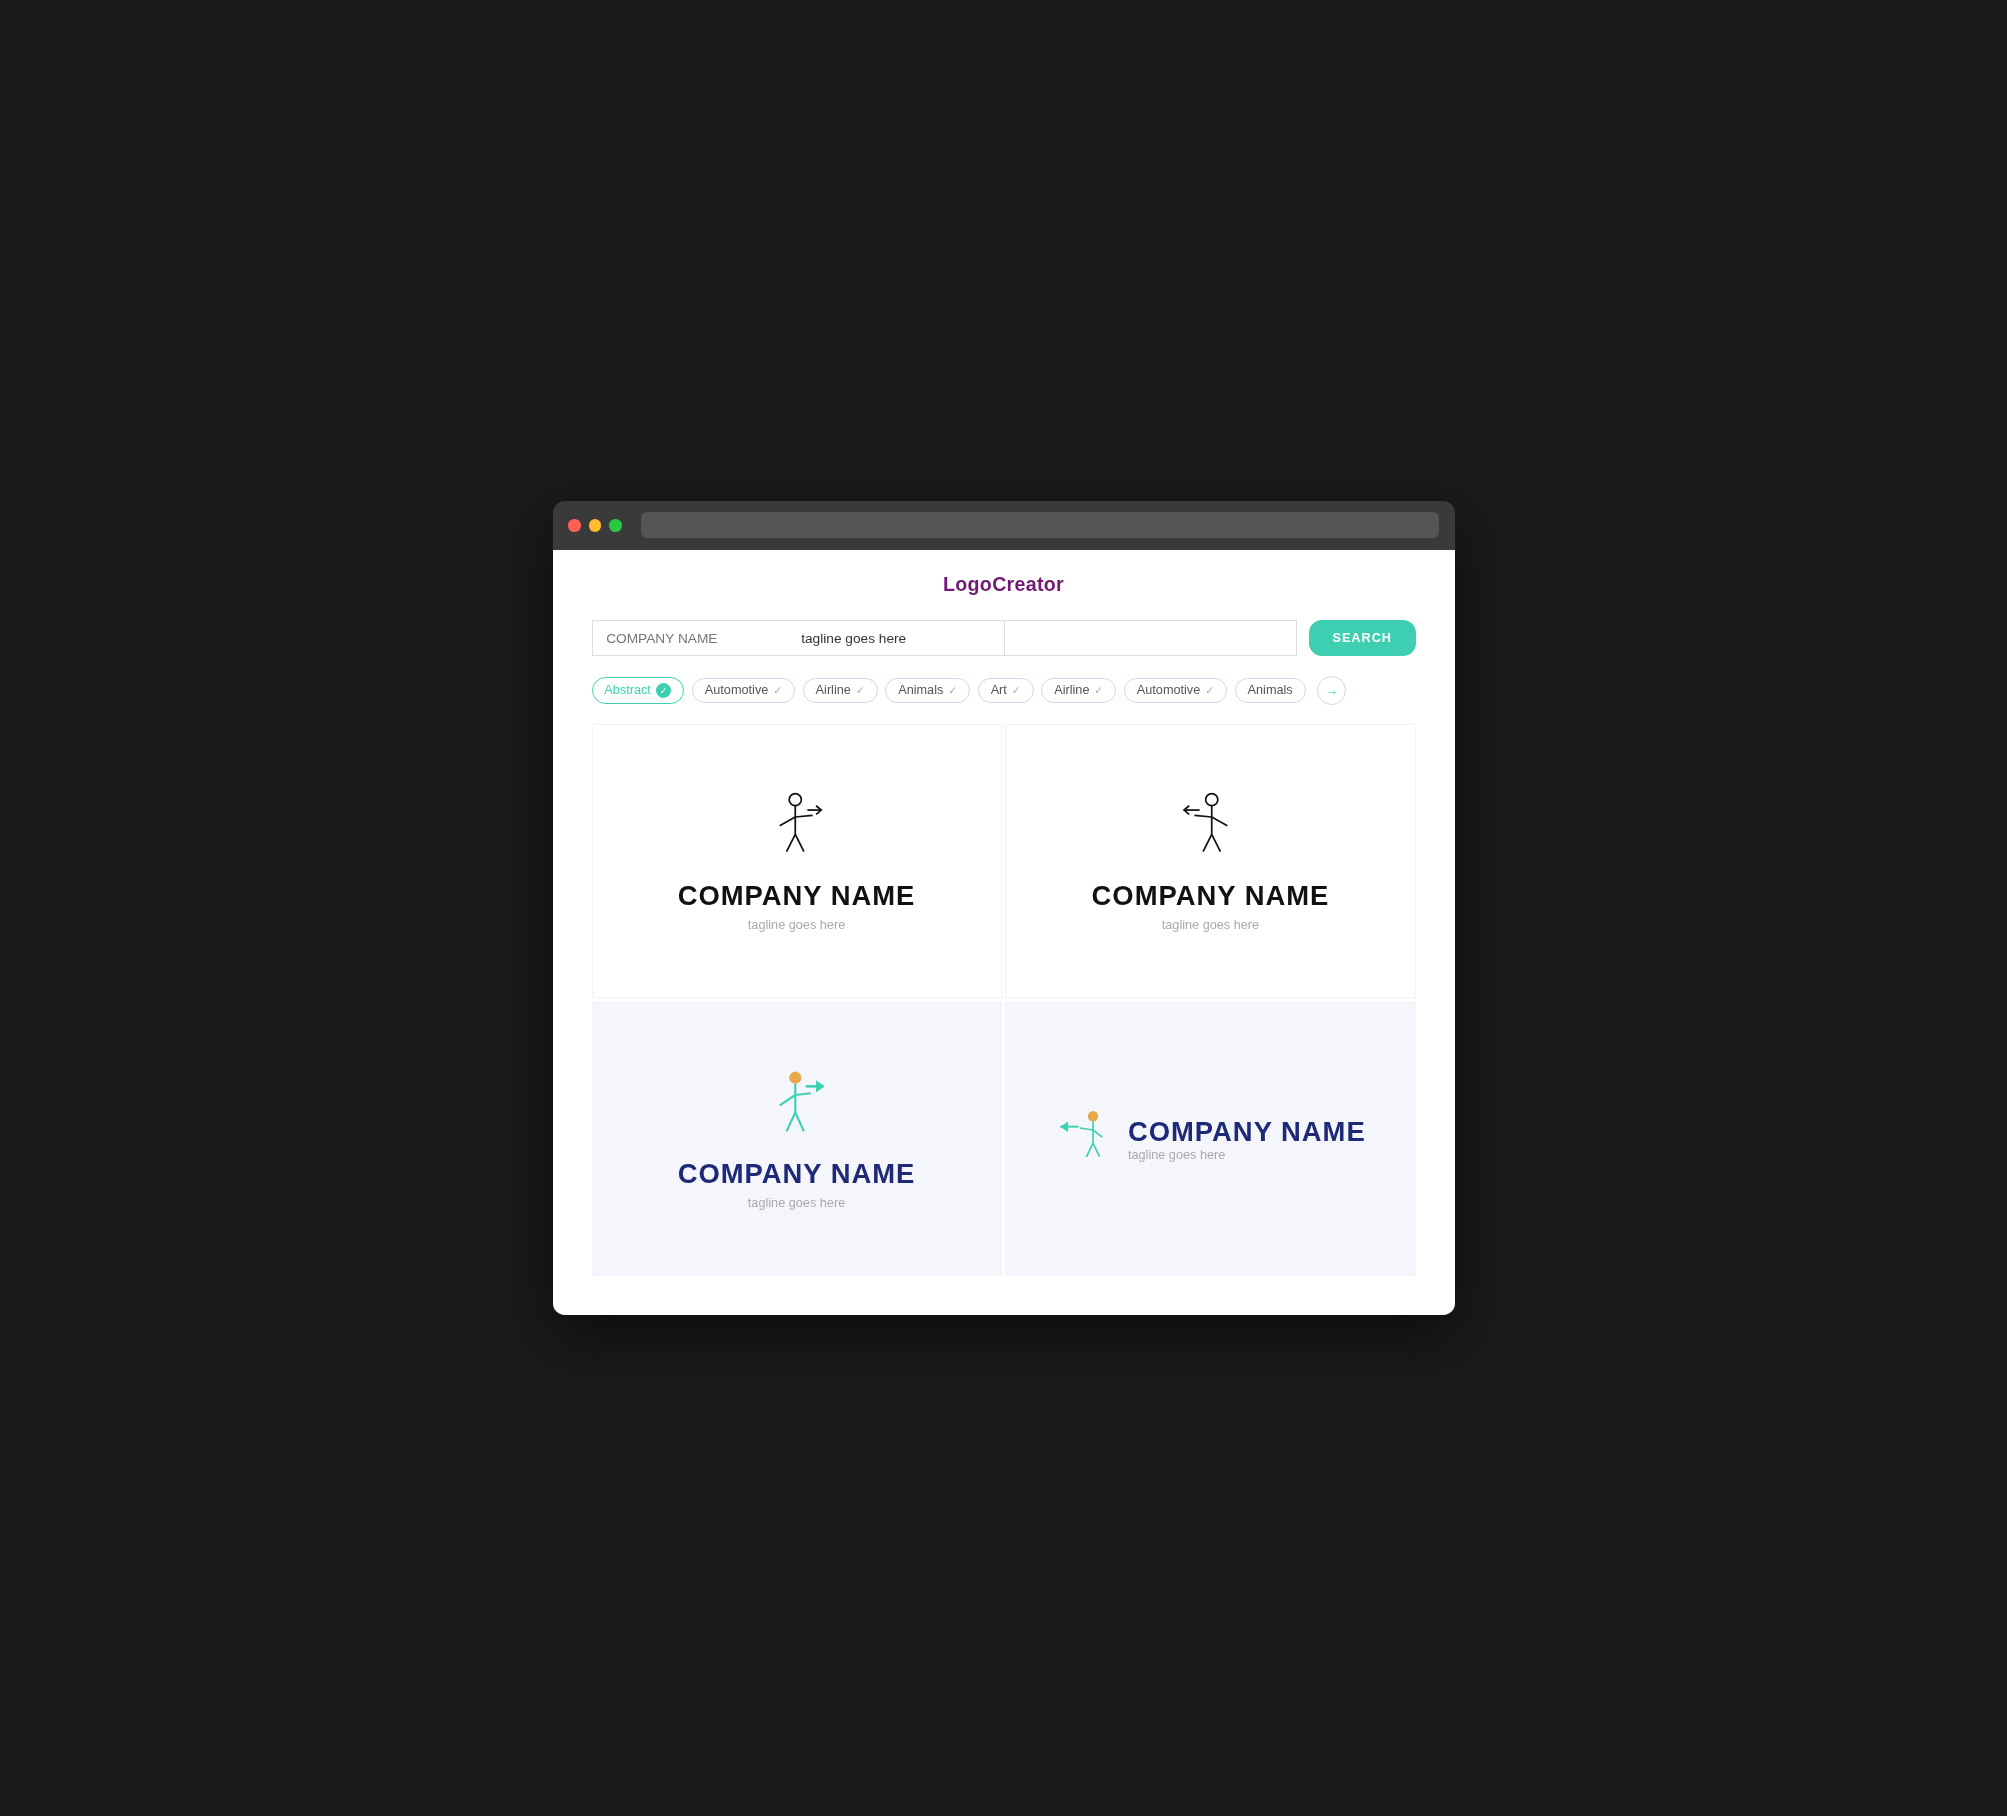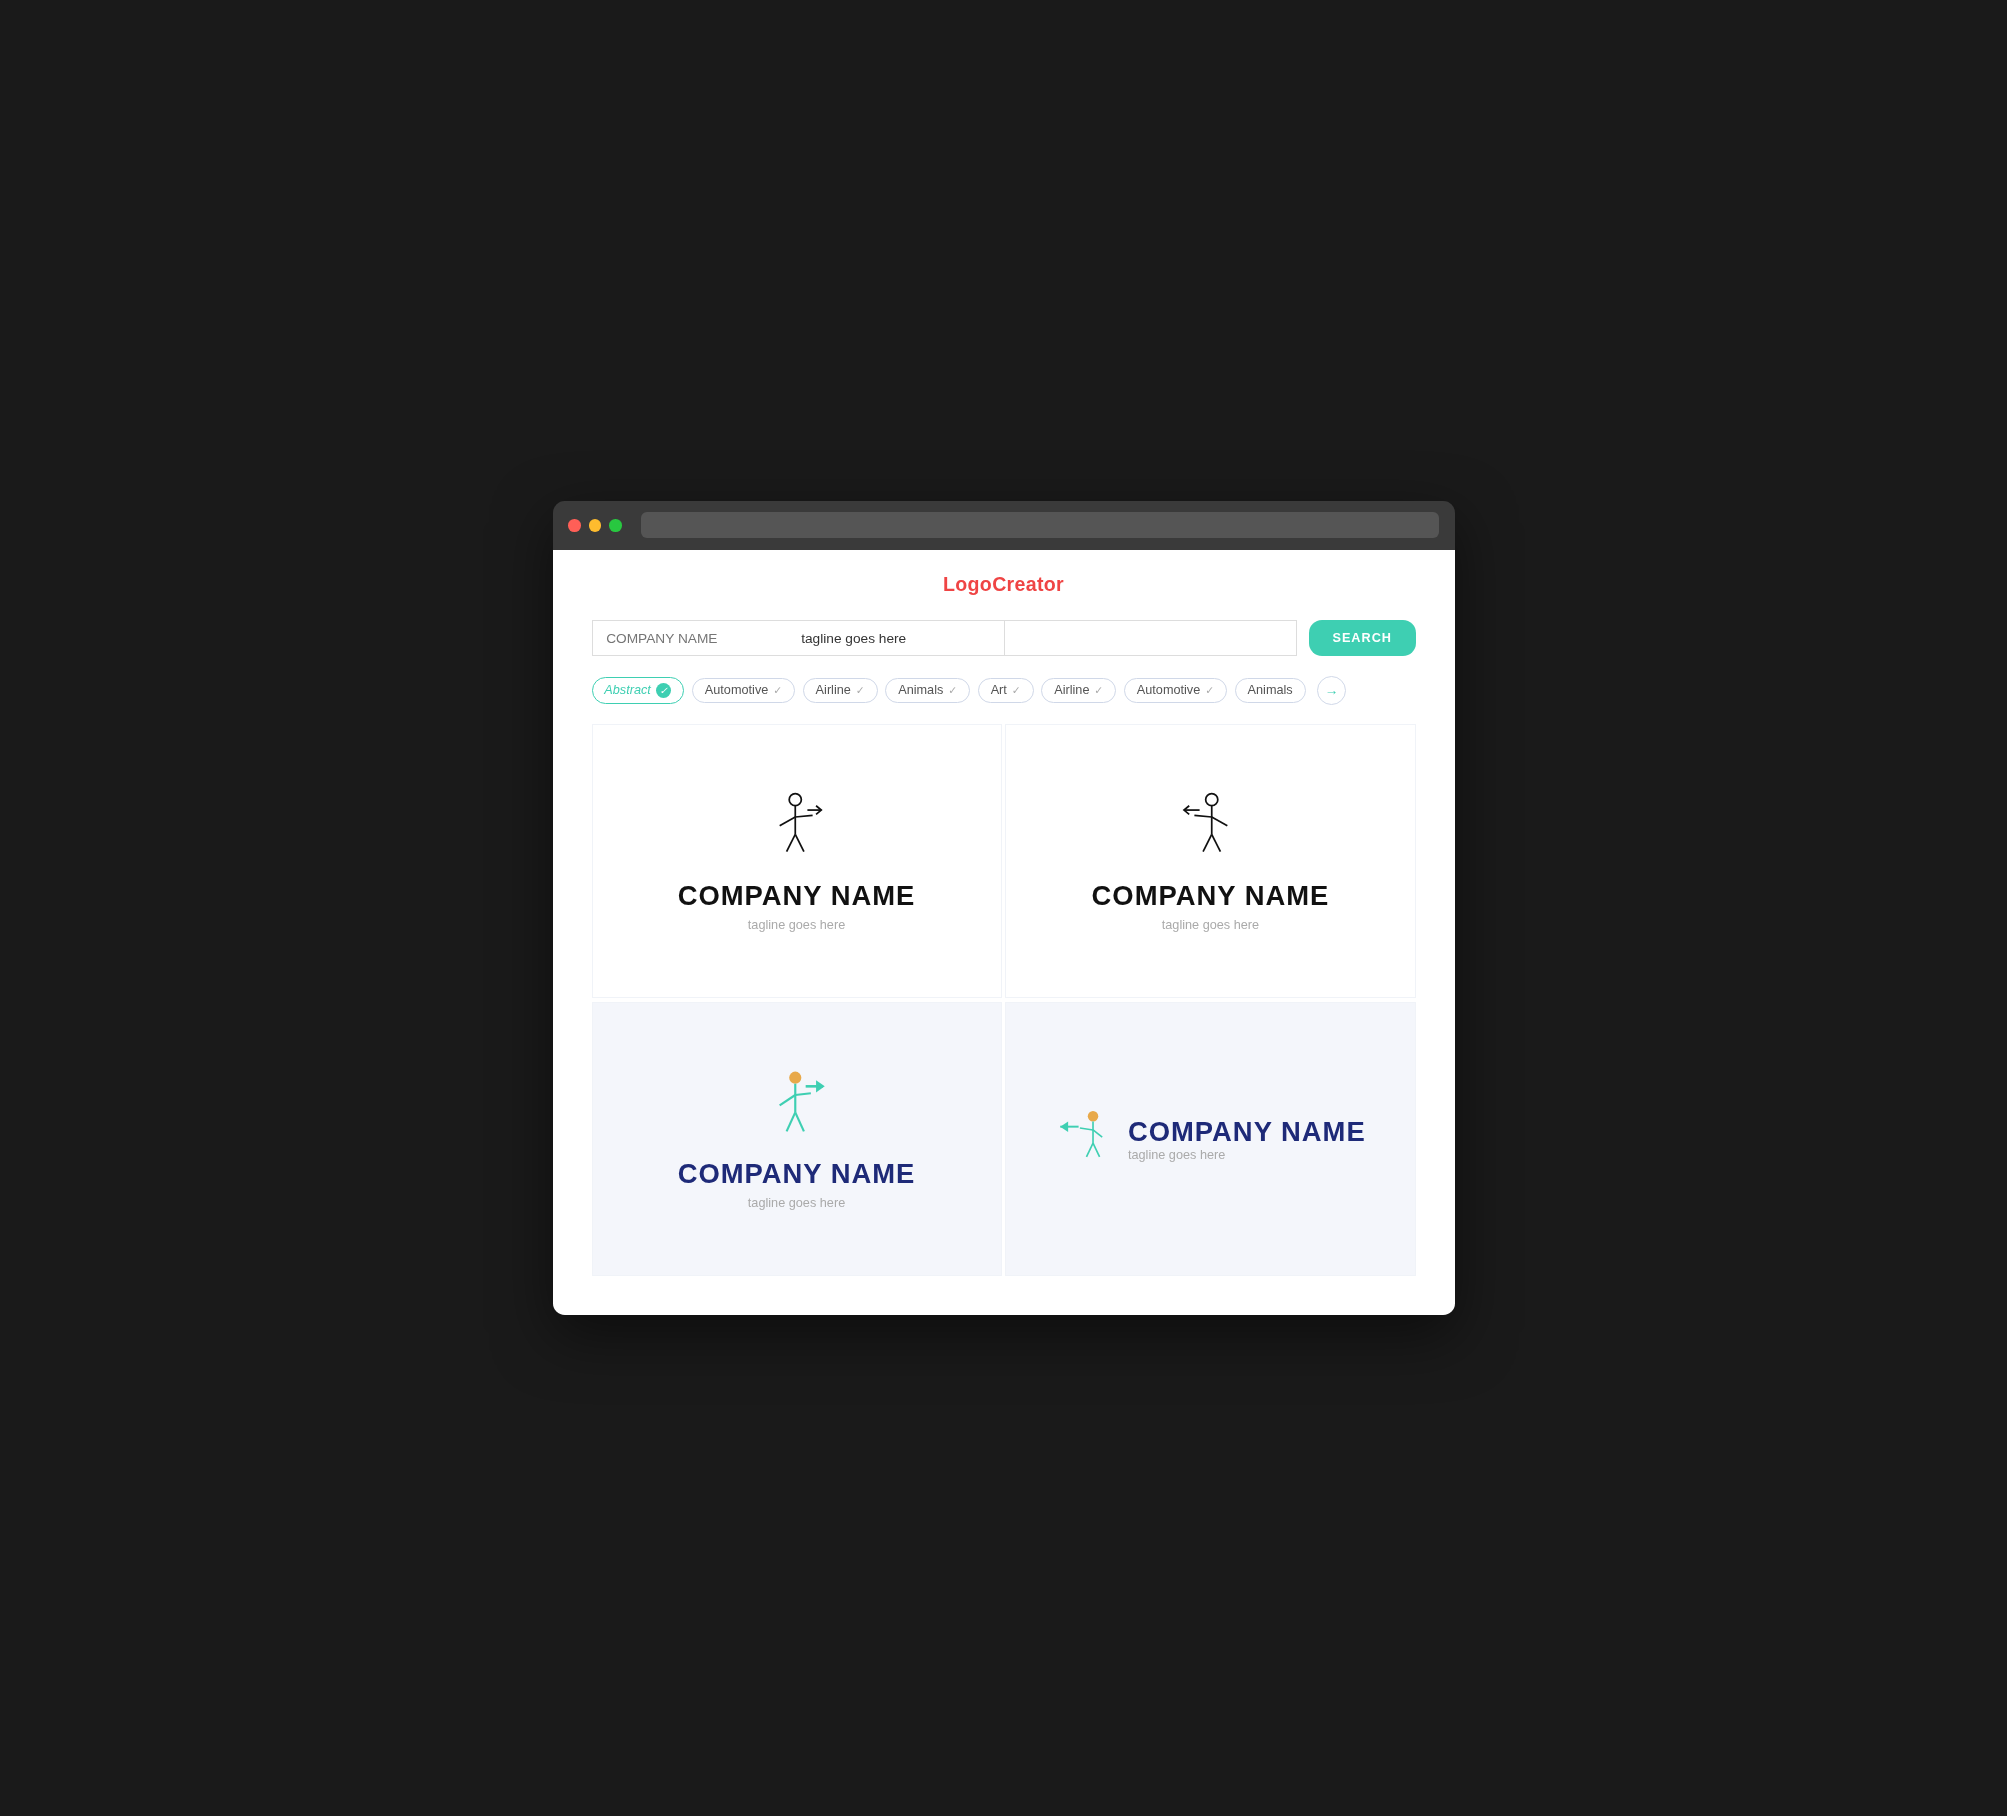--- a/index.html
+++ b/index.html
@@ -47,21 +47,21 @@
 
     .browser-content {
       background: #fff;
       padding: 23.5px 39px 39px;
     }
 
     .app-title {
       text-align: center;
       font-size: 19.6px;
       font-weight: 700;
-      color: #ef4444;
+      color: #701a75;
       margin-bottom: 23.5px;
       letter-spacing: 0.3px;
     }
 
     .search-bar {
       display: flex;
       gap: 0;
       margin-bottom: 19.6px;
       align-items: stretch;
     }
@@ -124,21 +124,20 @@
       color: #555;
       cursor: pointer;
       background: #fff;
       white-space: nowrap;
     }
 
     .filter-chip.active {
       border-color: #3ecfb2;
       color: #3ecfb2;
       background: #fff;
-      font-style: italic;
     }
 
     .filter-chip .chip-icon {
       width: 15.7px;
       height: 15.7px;
       border-radius: 50%;
       display: flex;
       align-items: center;
       justify-content: center;
       font-size: 9.8px;

